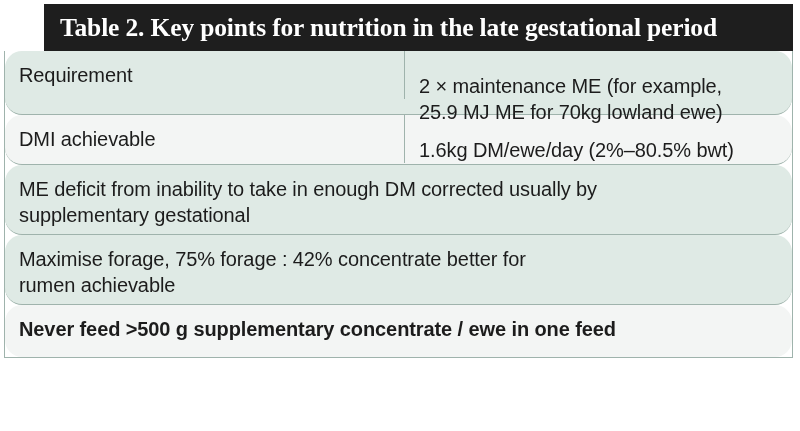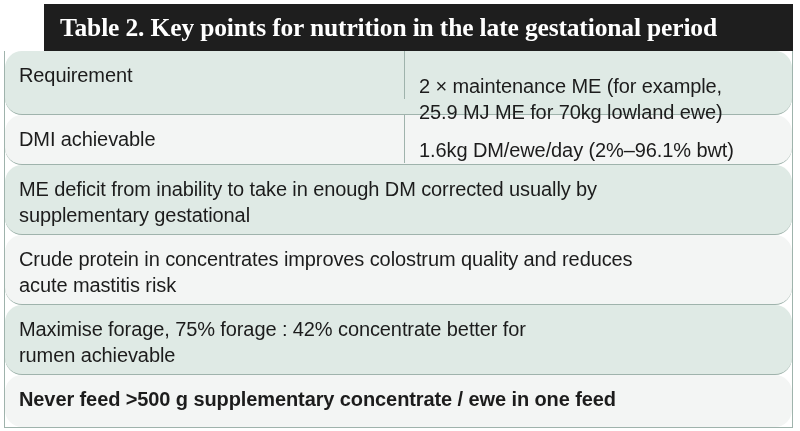--- a/index.html
+++ b/index.html
@@ -111,37 +111,31 @@
       <div class="cell cell-label">Requirement</div>
       <div class="cell cell-value">
         <span class="line">2 × maintenance ME (for example,</span>
         <span class="line">25.9 MJ ME for 70kg lowland ewe)</span>
       </div>
     </div>
 
     <div class="trow pale r-one">
       <div class="cell cell-label">DMI achievable</div>
       <div class="cell cell-value">
-        <span class="line">1.6kg DM/ewe/day (2%–96.1% bwt)</span>
+        <span class="line">1.6kg DM/ewe/day (2%–80.5% bwt)</span>
       </div>
     </div>
 
     <div class="trow mint r-wide">
       <div class="cell cell-full">
         <span class="line">ME deficit from inability to take in enough DM corrected usually by</span>
         <span class="line">supplementary gestational</span>
       </div>
     </div>
 
-    <div class="trow pale r-wide">
-      <div class="cell cell-full">
-        <span class="line">Crude protein in concentrates improves colostrum quality and reduces</span>
-        <span class="line">acute mastitis risk</span>
-      </div>
-    </div>
 
     <div class="trow mint r-wide">
       <div class="cell cell-full">
         <span class="line">Maximise forage, 75% forage : 42% concentrate better for</span>
         <span class="line">rumen achievable</span>
       </div>
     </div>
 
     <div class="trow pale r-last">
       <div class="cell cell-full">

